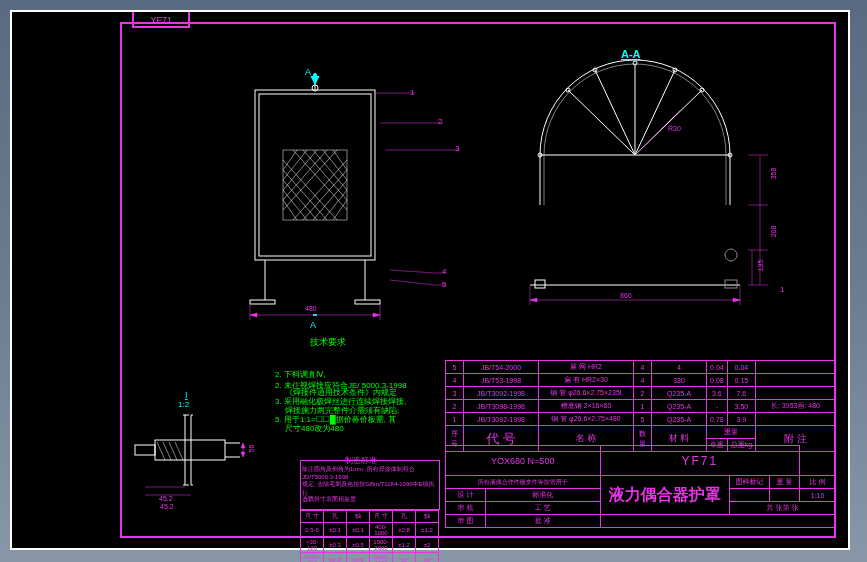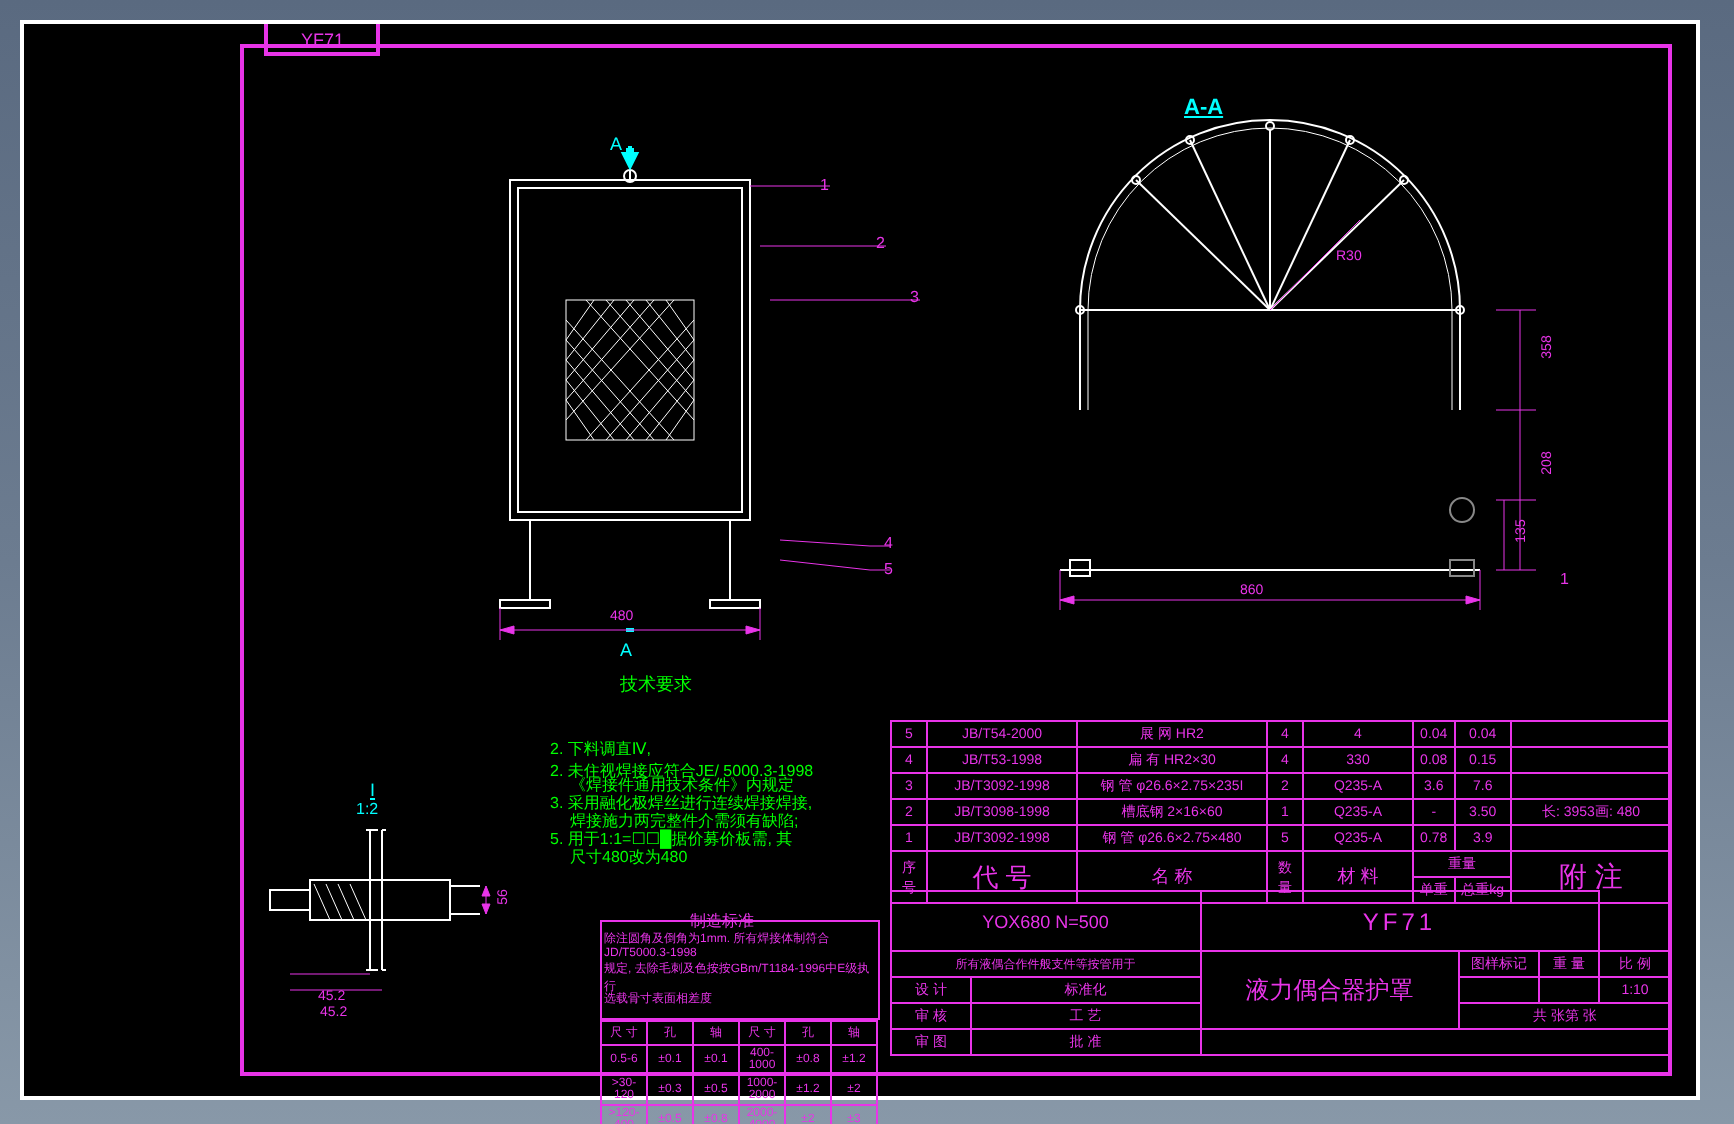--- a/index.html
+++ b/index.html
@@ -21,21 +21,21 @@
   svg { position: absolute; overflow: visible; }
   .sec { color: #0ff; font-size: 9px; }
 </style>
 </head>
 <body>
 
 <div class="frame outer-frame"></div>
 <div class="tab"><span>YF71</span></div>
 <div class="inner-frame"></div>
 
-<div class="text cyan" style="left:592px; top:48px; font-size:11px; font-weight:bold;text-decoration:underline;">A-A</div>
+<div class="text cyan" style="left:621px; top:48px; font-size:11px; font-weight:bold;text-decoration:underline;">A-A</div>
 
 <svg class="drawing-view" style="left:235px; top:75px;" width="160" height="245">
   <rect x="20" y="15" width="120" height="170" fill="none" stroke="#fff" stroke-width="1"></rect>
   <rect x="24" y="19" width="112" height="162" fill="none" stroke="#fff" stroke-width="1"></rect>
   <line x1="80" y1="15" x2="80" y2="8" stroke="#fff"></line>
     <circle cx="80" cy="13" r="3" fill="none" stroke="#fff"></circle>
 
   <g stroke="#fff" stroke-width="0.5">
     <rect x="48" y="75" width="64" height="70" fill="none"></rect>
     <line x1="48" y1="85" x2="102" y2="145"></line>
@@ -292,39 +292,39 @@
       </tr>
     </tbody>
   <tbody>
       <tr id="bom-header-row">
     <td class="cell" rowspan="2" style="width:18px;">序号</td>
     <td class="cell" rowspan="2" style="width:75px; font-size:13px;">代  号</td>
     <td class="cell" rowspan="2" style="width:95px; font-size:9px;">名  称</td>
     <td class="cell" rowspan="2" style="width:18px;">数量</td>
     <td class="cell" rowspan="2" style="width:55px; font-size:9px;">材  料</td>
     <td class="cell" colspan="2" style="width:50px;">重量</td>
-    <td class="cell" rowspan="2" style="width:80px; font-size:14px;">附  注</td>
+    <td class="cell" rowspan="2" style="width:80px; font-size:10px;">附  注</td>
   </tr>
   <tr>
         <td class="cell">单重</td>
         <td class="cell">总重kg</td>
       </tr>
 </tbody>
   </table>
 
 <table style="left:445px; top:445px; width:391px;">
   <tbody>
       <tr>
     <td class="cell" colspan="2" rowspan="2" style="height:30px; width:155px; font-size:9px;">YOX680 N=500</td>
     <td class="cell" colspan="4" rowspan="2" style="font-size:12px; letter-spacing:2px;">YF71</td>
   </tr>
   <tr></tr>
   <tr>
     <td class="cell" colspan="2" style="font-size:6px; height:12px;">所有液偶合作件般支件等按管用于</td>
-    <td class="cell" colspan="2" rowspan="3" style="font-size:12px; width:130px;">液力偶合器护罩</td>
+    <td class="cell" colspan="2" rowspan="3" style="font-size:16px; width:130px;font-weight:bold;">液力偶合器护罩</td>
     <td class="cell" style="width:40px;">图样标记</td>
     <td class="cell" style="width:30px;">重  量</td>
     <td class="cell" style="width:36px;">比  例</td>
   </tr>
   <tr>
     <td class="cell" style="width:40px;">设  计</td>
         <td class="cell">标准化</td>
     <td class="cell"></td>
         <td class="cell"></td>
         <td class="cell">1:10</td>

